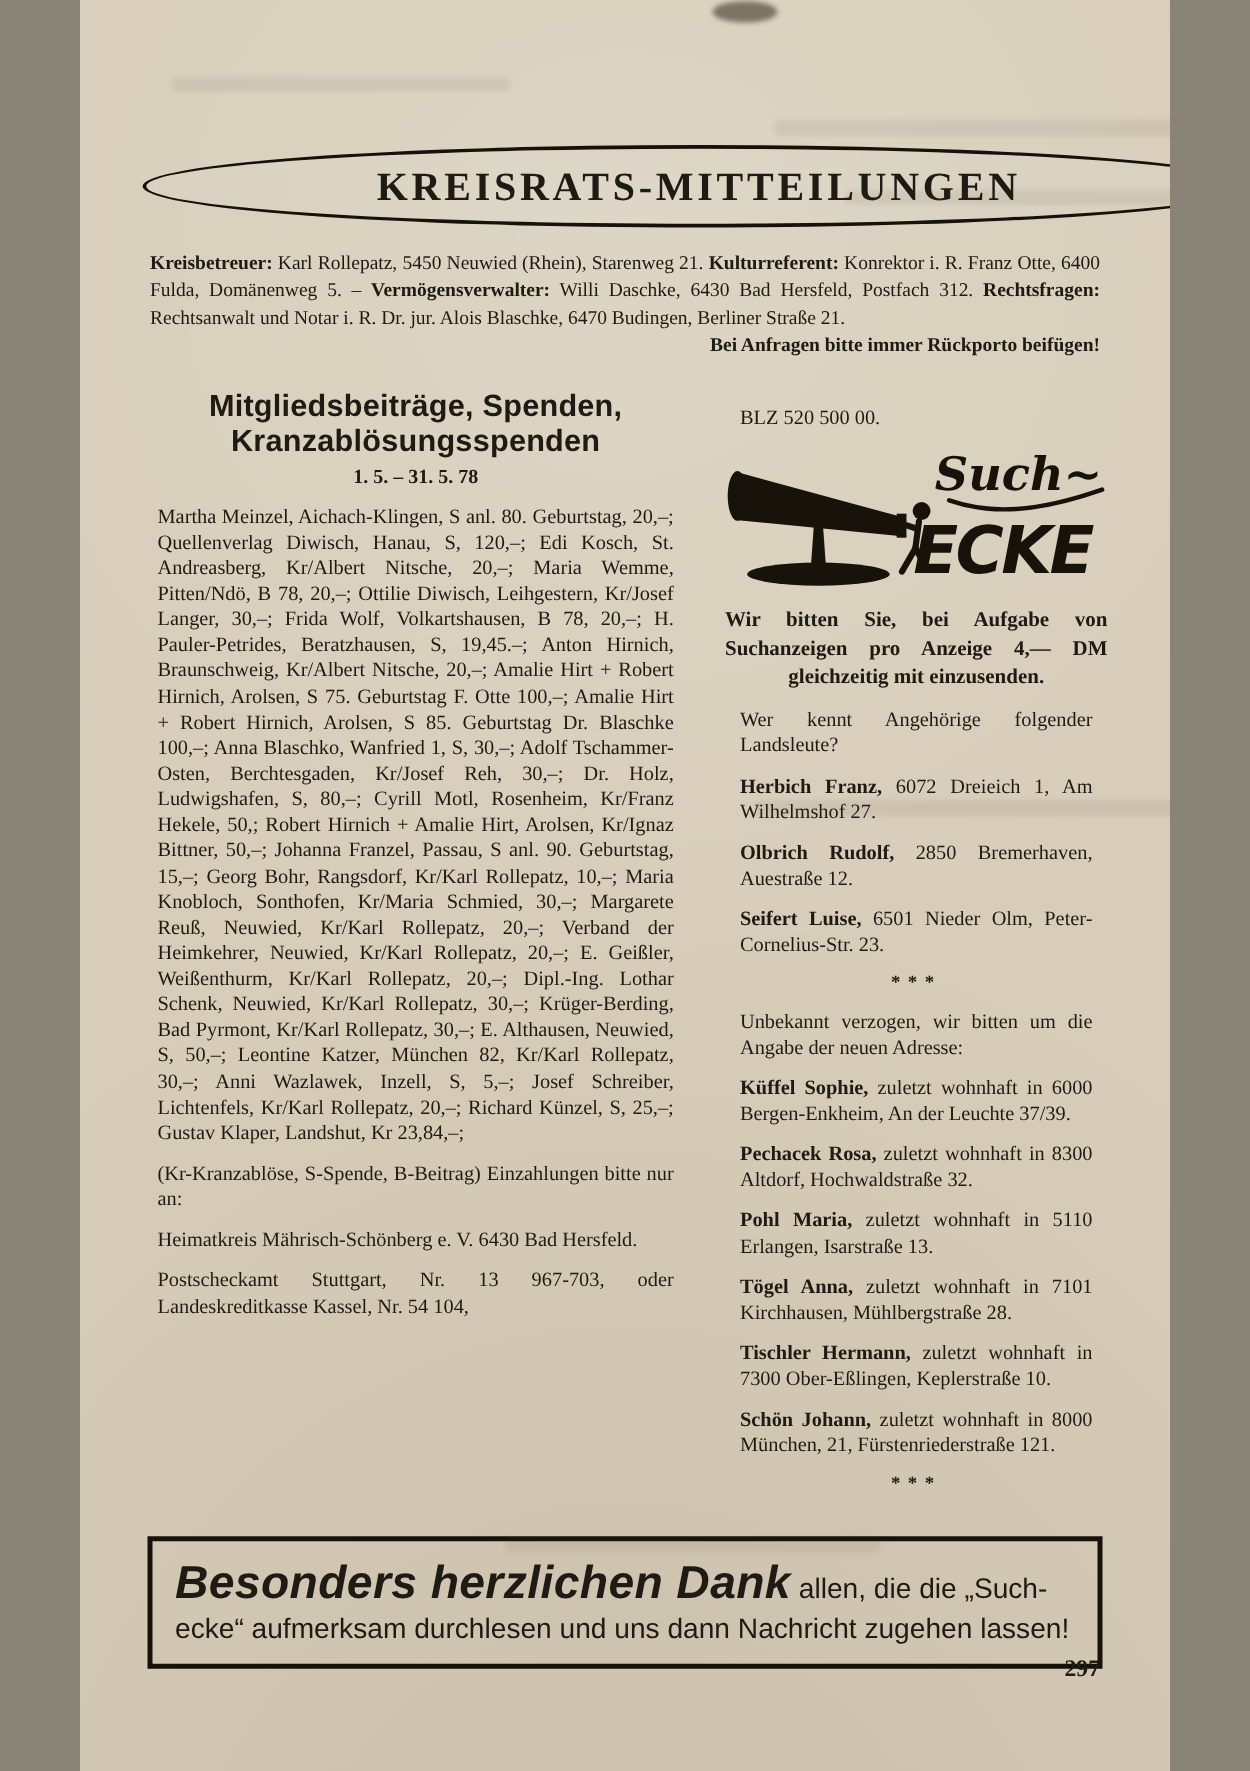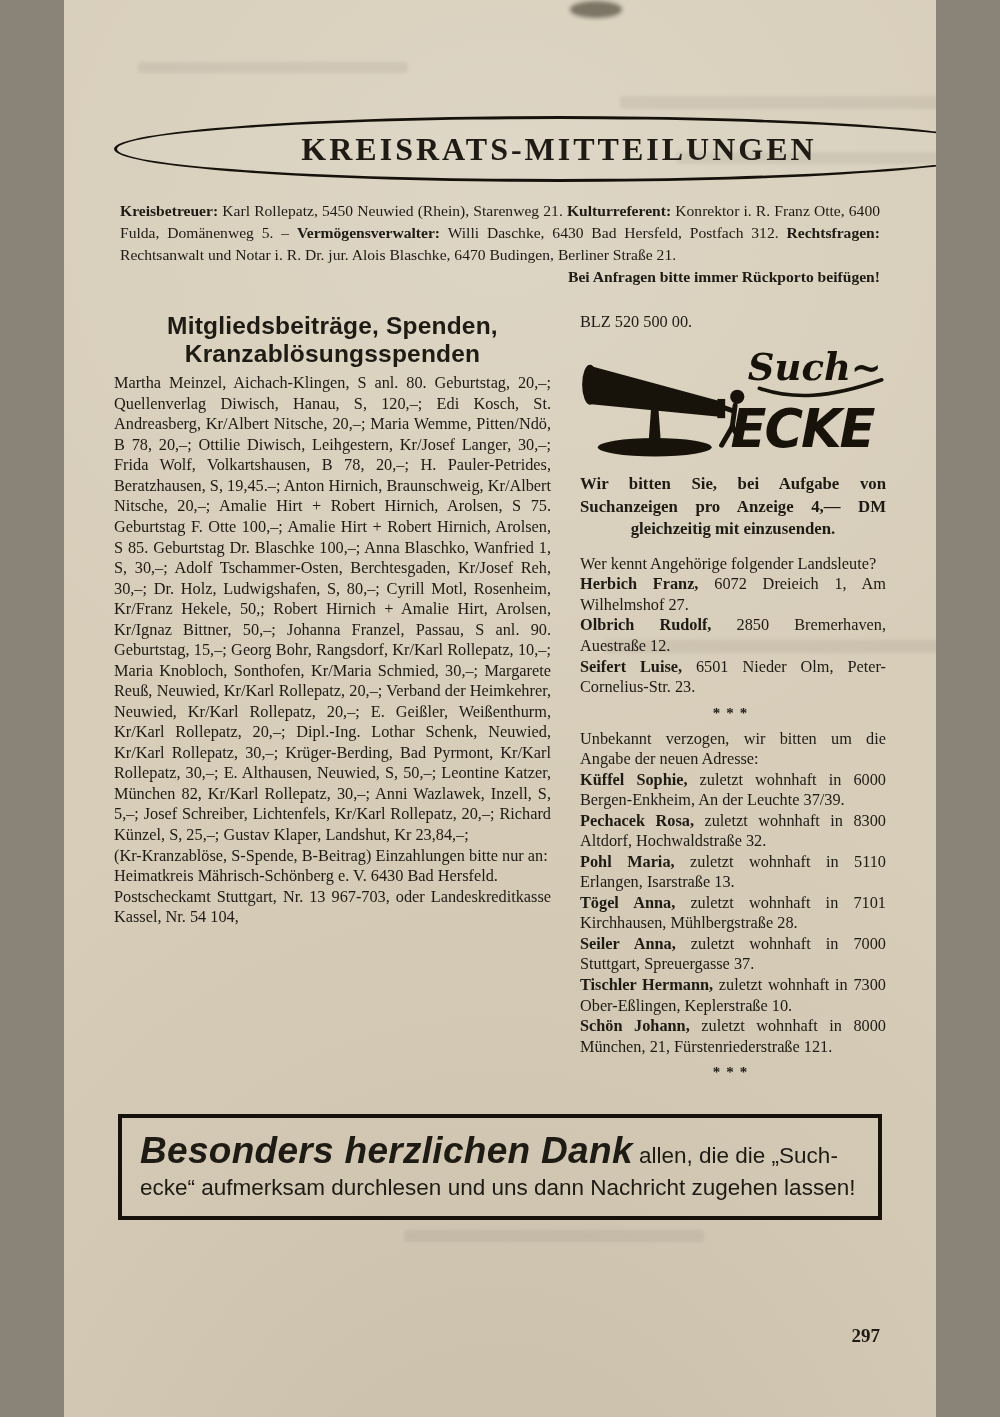--- a/index.html
+++ b/index.html
@@ -72,21 +72,21 @@
     line-height: 1.12;
     letter-spacing: 0.2px;
   }
   .date-range {
     margin: 2px 0 10px 0;
     text-align: center;
     font-weight: bold;
     font-size: 16px;
   }
   .body-text {
-    margin: 0;
+    margin: 12px;
     font-size: 16.3px;
     line-height: 1.26;
     text-align: justify;
   }
   .entry strong { font-weight: bold; }
 
   .logo { margin: 14px 0 6px 0; }
   .logo svg { display: block; width: 100%; height: auto; }
   .logo-script { font-family: "DejaVu Serif", serif; font-style: italic; font-weight: bold; font-size: 52px; fill: #17130b; }
   .logo-caps   { font-family: "DejaVu Sans", sans-serif; font-style: italic; font-weight: bold; font-size: 74px; fill: #17130b; letter-spacing: -3px; }
@@ -143,20 +143,21 @@
   </div>
 
   <p class="contacts"><strong>Kreisbetreuer:</strong><span> Karl Rollepatz, 5450 Neuwied (Rhein), Starenweg 21. </span><strong>Kulturreferent:</strong><span> Konrektor i. R. Franz Otte, 6400 Fulda, Domänenweg 5. – </span><strong>Vermögensverwalter:</strong><span> Willi Daschke, 6430 Bad Hersfeld, Postfach 312. </span><strong>Rechtsfragen:</strong><span> Rechtsanwalt und Notar i. R. Dr. jur. Alois Blaschke, 6470 Budingen, Berliner Straße 21.</span></p>
 
   <p class="contacts-note">Bei Anfragen bitte immer Rückporto beifügen!</p>
 
   <div class="columns">
 
     <div class="col-left">
       <h2 class="donations-title"><span>Mitgliedsbeiträge, Spenden,</span><br><span>Kranzablösungsspenden</span></h2>
+      <p class="date-range">1. 5. – 31. 5. 78</p>
       <p class="body-text">Martha Meinzel, Aichach-Klingen, S anl. 80. Geburtstag, 20,–; Quellenverlag Diwisch, Hanau, S, 120,–; Edi Kosch, St. Andreasberg, Kr/Albert Nitsche, 20,–; Maria Wemme, Pitten/Ndö, B 78, 20,–; Ottilie Diwisch, Leihgestern, Kr/Josef Langer, 30,–; Frida Wolf, Volkartshausen, B 78, 20,–; H. Pauler-Petrides, Beratzhausen, S, 19,45.–; Anton Hirnich, Braunschweig, Kr/Albert Nitsche, 20,–; Amalie Hirt + Robert Hirnich, Arolsen, S 75. Geburtstag F. Otte 100,–; Amalie Hirt + Robert Hirnich, Arolsen, S 85. Geburtstag Dr. Blaschke 100,–; Anna Blaschko, Wanfried 1, S, 30,–; Adolf Tschammer-Osten, Berchtesgaden, Kr/Josef Reh, 30,–; Dr. Holz, Ludwigshafen, S, 80,–; Cyrill Motl, Rosenheim, Kr/Franz Hekele, 50,; Robert Hirnich + Amalie Hirt, Arolsen, Kr/Ignaz Bittner, 50,–; Johanna Franzel, Passau, S anl. 90. Geburtstag, 15,–; Georg Bohr, Rangsdorf, Kr/Karl Rollepatz, 10,–; Maria Knobloch, Sonthofen, Kr/Maria Schmied, 30,–; Margarete Reuß, Neuwied, Kr/Karl Rollepatz, 20,–; Verband der Heimkehrer, Neuwied, Kr/Karl Rollepatz, 20,–; E. Geißler, Weißenthurm, Kr/Karl Rollepatz, 20,–; Dipl.-Ing. Lothar Schenk, Neuwied, Kr/Karl Rollepatz, 30,–; Krüger-Berding, Bad Pyrmont, Kr/Karl Rollepatz, 30,–; E. Althausen, Neuwied, S, 50,–; Leontine Katzer, München 82, Kr/Karl Rollepatz, 30,–; Anni Wazlawek, Inzell, S, 5,–; Josef Schreiber, Lichtenfels, Kr/Karl Rollepatz, 20,–; Richard Künzel, S, 25,–; Gustav Klaper, Landshut, Kr 23,84,–;</p>
       <p class="body-text">(Kr-Kranzablöse, S-Spende, B-Beitrag) Einzahlungen bitte nur an:</p>
       <p class="body-text">Heimatkreis Mährisch-Schönberg e. V. 6430 Bad Hersfeld.</p>
       <p class="body-text">Postscheckamt Stuttgart, Nr. 13 967-703, oder Landeskreditkasse Kassel, Nr. 54 104,</p>
     </div>
 
     <div class="col-right">
       <p class="body-text">BLZ 520 500 00.</p>
 
       <div class="logo">
@@ -190,21 +191,20 @@
       <p class="body-text entry"><strong>Seifert Luise,</strong><span> 6501 Nieder Olm, Peter-Cornelius-Str. 23.</span></p>
 
       <p class="stars">***</p>
 
       <p class="body-text">Unbekannt verzogen, wir bitten um die Angabe der neuen Adresse:</p>
 
       <p class="body-text entry"><strong>Küffel Sophie,</strong><span> zuletzt wohnhaft in 6000 Bergen-Enkheim, An der Leuchte 37/39.</span></p>
       <p class="body-text entry"><strong>Pechacek Rosa,</strong><span> zuletzt wohnhaft in 8300 Altdorf, Hochwaldstraße 32.</span></p>
       <p class="body-text entry"><strong>Pohl Maria,</strong><span> zuletzt wohnhaft in 5110 Erlangen, Isarstraße 13.</span></p>
       <p class="body-text entry"><strong>Tögel Anna,</strong><span> zuletzt wohnhaft in 7101 Kirchhausen, Mühlbergstraße 28.</span></p>
-      <p class="body-text entry"><strong>Seiler Anna,</strong><span> zuletzt wohnhaft in 7000 Stuttgart, Spreuergasse 37.</span></p>
       <p class="body-text entry"><strong>Tischler Hermann,</strong><span> zuletzt wohnhaft in 7300 Ober-Eßlingen, Keplerstraße 10.</span></p>
       <p class="body-text entry"><strong>Schön Johann,</strong><span> zuletzt wohnhaft in 8000 München, 21, Fürstenriederstraße 121.</span></p>
 
       <p class="stars">***</p>
     </div>
   </div>
 
   <div class="thanks-box">
     <span class="thanks-lead">Besonders herzlichen Dank</span><span class="thanks-rest"> allen, die die „Such-</span><br>
     <span class="thanks-rest">ecke“ aufmerksam durchlesen und uns dann Nachricht zugehen lassen!</span>

